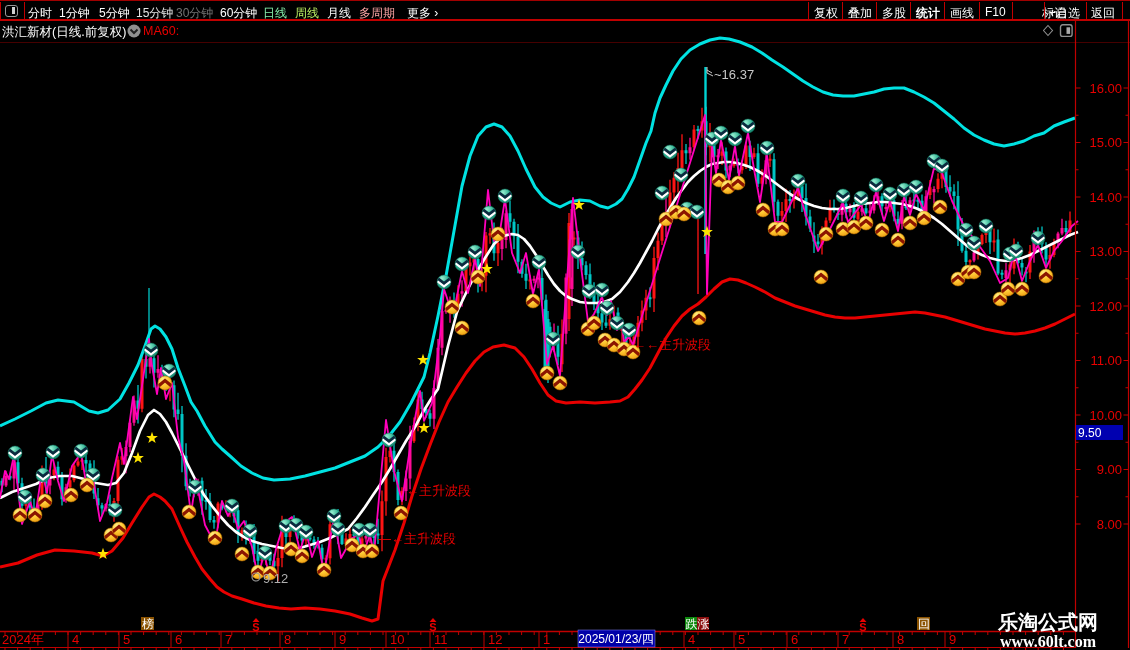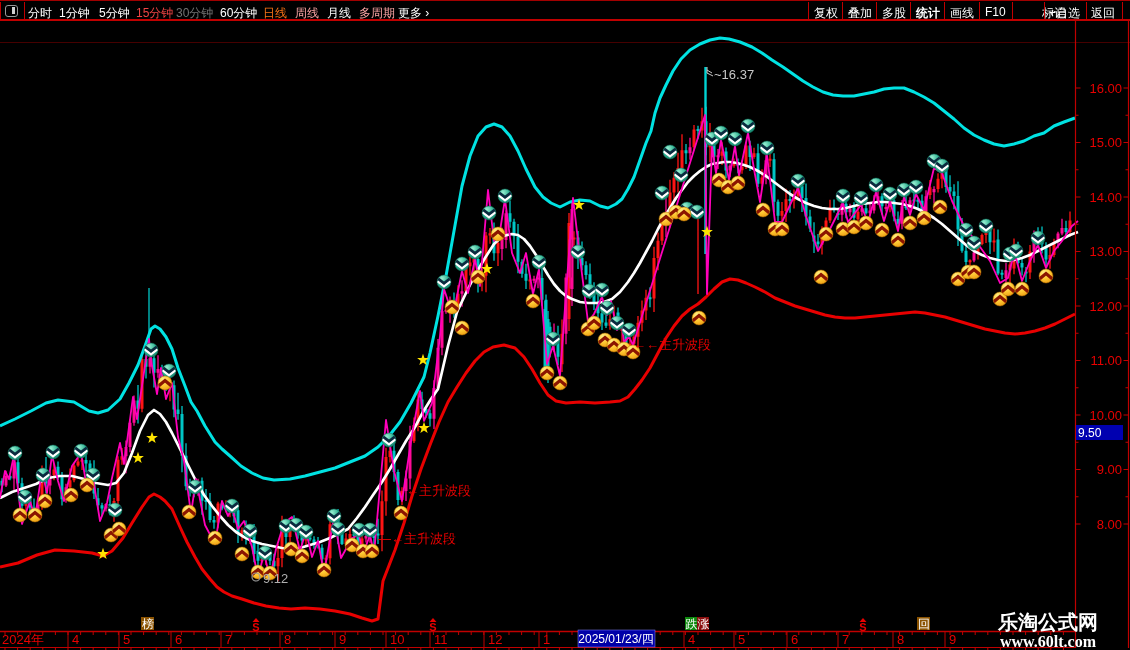--- a/index.html
+++ b/index.html
@@ -18,28 +18,28 @@
 <div id="page">
 <div id="tb">
 <div style="position:absolute;left:0;top:0;width:1px;height:18px;background:#c00000;"></div>
 <div style="position:absolute;left:5px;top:2.5px;width:13px;height:12px;border:1.3px solid #999;border-radius:3px;">
         <div style="position:absolute;left:5.5px;top:1.5px;width:3.5px;height:7px;background:#cfcfcf;"></div>
       </div>
 <div class="sep" style="left:24px"></div>
 <span class="tab" style="left:28px;color:#fff">分时</span>
 <span class="tab" style="left:59px;color:#fff">1分钟</span>
 <span class="tab" style="left:99px;color:#fff">5分钟</span>
-<span class="tab" style="left:136px;color:#ef4444">15分钟</span>
+<span class="tab" style="left:136px;color:#e5e5e5">15分钟</span>
 <span class="tab" style="left:176px;color:#737373">30分钟</span>
 <span class="tab" style="left:220px;color:#fff">60分钟</span>
-<span class="tab" style="left:263px;color:#f97316">日线</span>
-<span class="tab" style="left:295px;color:#fca5a5">周线</span>
+<span class="tab" style="left:263px;color:#86efac">日线</span>
+<span class="tab" style="left:295px;color:#bef264">周线</span>
 <span class="tab" style="left:327px;color:#fff">月线</span>
 <span class="tab" style="left:359px;color:#fca5a5">多周期</span>
-<span class="tab" style="left:398px;color:#fff">更多 ›</span>
+<span class="tab" style="left:407px;color:#fff">更多 ›</span>
 <div class="sep" style="left:808px"></div>
 <span class="tab" style="left:814px;">复权</span>
 <div class="sep" style="left:842px"></div>
 <span class="tab" style="left:848px;">叠加</span>
 <div class="sep" style="left:876px"></div>
 <span class="tab" style="left:882px;">多股</span>
 <div class="sep" style="left:910px"></div>
 <span class="tab" style="left:916px;font-weight:bold;">统计</span>
 <div class="sep" style="left:944px"></div>
 <span class="tab" style="left:950px;">画线</span>
@@ -47,20 +47,33 @@
 <span class="tab" style="left:985px;">F10</span>
 <div class="sep" style="left:1012px"></div>
 <span class="tab" style="left:1042px;">标记</span>
 <div class="sep" style="left:1044px"></div>
 <span class="tab" style="left:1049px;">+自选</span>
 <div class="sep" style="left:1086px"></div>
 <span class="tab" style="left:1091px;">返回</span>
 <div class="sep" style="left:1122px"></div>
 </div>
 <div id="tbline"></div>
+<div id="title">
+<span style="position:absolute;left:2px;top:2.5px;">洪汇新材(日线.前复权)</span>
+<svg width="16" height="16" style="left:127px;top:3px;">
+        <circle cx="7" cy="7" r="6.5" fill="#909090"></circle>
+        <path d="M3.5 5.5 L7 9 L10.5 5.5" stroke="#222" stroke-width="2" fill="none"></path>
+      </svg>
+<span style="position:absolute;left:143px;top:2.5px;color:#e80000;">MA60:</span>
+<svg width="32" height="14" style="left:1043px;top:3px;">
+        <path d="M5 1.5 L9.5 6.5 L5 11.5 L0.5 6.5 Z" fill="none" stroke="#8f8f8f" stroke-width="1.1"></path>
+        <rect x="17.5" y="0.8" width="11.6" height="11.6" rx="2.2" fill="none" stroke="#8f8f8f" stroke-width="1.4"></rect>
+        <rect x="23.5" y="3.3" width="3.6" height="6.6" fill="#aaa"></rect>
+      </svg>
+</div>
 <div id="t2line"></div>
 <svg width="1130" height="630" viewBox="0 20 1130 630" style="top:20px;">
 <path d="M26 493.444V510.382M42 464.572V508.857M54 463.074V479.339M70 467.522V492.208M74 461.958V481.175M78 456.852V465.71M82 449.89V468.898M114 497.016V520.754M118 455.204V508.998M122 447.113V463.809M142 352.933V411.362M170 370.559V400.163M218 500.697V527.226M226 499.306V511.412M230 498.828V516.235M242 526.393V539.774M250 531.883V542.975M262 556.917V561.537M266 548.528V563.951M278 543.012V580.359M282 514.824V566.323M290 519.49V541.192M306 535.061V545.999M326 554.258V569.815M330 510.752V563.458M334 516.058V524.492M346 532.209V547.02M350 527.156V542.694M362 528.314V548.783M382 489.478V550.2M386 446.691V514.696M390 441.059V461.572M402 486.284V504.123M414 416.532V442.114M418 385.968V430.315M458 284.154V311.412M466 262.038V292.192M470 255.826V274.486M474 255.673V271.291M482 267.434V290.218M486 231.083V291.203M490 226.899V242.648M498 236.592V264.944M530 274.328V288.422M562 318.566V370.96M574 230.209V244.582M610 311.455V328.671M614 304.767V324.918M622 317.619V344.772M630 333.691V348.644M634 333.294V348.433M638 314.947V348.061M642 299.411V330.352M646 288.823V319.101M654 245.658V310.941M658 231.437V269.31M662 214.856V243.963M670 178.84V226.446M674 171.216V201.638M678 151.838V191.565M682 133.224V176.46M694 123.896V149.263M702 106.698V136.845M710 122.03V161.264M722 141.296V163.988M734 157.593V166.848M742 159.177V172.645M746 141.497V167.919M754 146.672V157.869M762 168.356V188.533M770 140.781V165.886M782 201.101V221.782M786 187.857V220.879M794 188.428V207.388M798 182.365V196.915M822 225.374V253.483M826 216.386V240.089M830 198.758V222.074M858 203.092V221.476M890 192.139V211.165M930 178.902V197.944M938 172.323V191.469M942 160.493V187.215M970 258.241V269.68M978 236.472V258.471M982 232.431V244.357M986 223.98V242.059M994 227.515V250.741M1010 261.103V281.971M1014 237.617V273.282M1030 244.036V277.951M1050 245.546V267.755M1054 237.856V256.21M1070 210.584V236.035M569 212V330M698 210V293" stroke="#ff1414" stroke-width="1.3" fill="none"></path>
 <path d="M24.5 499.505h3v5.32796h-3zM40.5 469.716h3v33.9386h-3zM52.5 468.56h3v5.67728h-3zM68.5 479.2h3v7.09981h-3zM72.5 464.48h3v14.7191h-3zM76.5 460.607h3v3.87331h-3zM80.5 458.851h3v2h-3zM112.5 500.026h3v11.5921h-3zM116.5 458.868h3v41.1577h-3zM120.5 455.287h3v3.58153h-3zM140.5 357.911h3v49.7267h-3zM168.5 384.605h3v2.06477h-3zM216.5 502.565h3v18.8708h-3zM224.5 506.11h3v2h-3zM228.5 504.943h3v2h-3zM240.5 529.367h3v3.36332h-3zM248.5 532.929h3v2h-3zM260.5 558.281h3v2h-3zM264.5 553.382h3v5.52292h-3zM276.5 557.075h3v8.14292h-3zM280.5 525.374h3v31.7016h-3zM288.5 521.336h3v14.721h-3zM304.5 536.437h3v2.99239h-3zM324.5 556.824h3v2h-3zM328.5 523.203h3v34.0896h-3zM332.5 518.258h3v4.94493h-3zM344.5 537.509h3v5.52356h-3zM348.5 532.942h3v4.56755h-3zM360.5 537.593h3v9.41394h-3zM380.5 500.289h3v33.6754h-3zM384.5 456.114h3v44.1742h-3zM388.5 449.692h3v6.42291h-3zM400.5 490.101h3v8.78393h-3zM412.5 424.052h3v16.2713h-3zM416.5 398.543h3v25.5097h-3zM456.5 292.721h3v14.5151h-3zM464.5 265.303h3v24.851h-3zM468.5 261.47h3v3.83313h-3zM472.5 258.041h3v3.42946h-3zM480.5 274.803h3v5.97374h-3zM484.5 234.397h3v40.4059h-3zM488.5 232.236h3v2.16134h-3zM496.5 241.63h3v10.5324h-3zM528.5 278.584h3v2h-3zM560.5 332.844h3v30.2852h-3zM572.5 236.439h3v2h-3zM608.5 318.313h3v6.329h-3zM612.5 316.148h3v2.16446h-3zM620.5 327.147h3v2.8826h-3zM628.5 342.866h3v3.16406h-3zM632.5 335.748h3v7.11835h-3zM636.5 321.693h3v14.055h-3zM640.5 309.528h3v12.1651h-3zM644.5 296.707h3v12.8204h-3zM652.5 256.927h3v40.6859h-3zM656.5 239.84h3v17.0872h-3zM660.5 220.218h3v19.6223h-3zM668.5 191.504h3v25.4563h-3zM672.5 176.645h3v14.8585h-3zM676.5 166.992h3v9.65344h-3zM680.5 149.218h3v17.7736h-3zM692.5 128.415h3v17.7179h-3zM700.5 120.211h3v9.35127h-3zM708.5 137.037h3v9.15198h-3zM720.5 150.417h3v4.44413h-3zM732.5 162.83h3v2.00448h-3zM740.5 165.836h3v3.29211h-3zM744.5 144.577h3v21.2593h-3zM752.5 152.278h3v3.74744h-3zM760.5 176.439h3v6.32328h-3zM768.5 157.669h3v2h-3zM780.5 209.946h3v4.85478h-3zM784.5 198.223h3v11.7236h-3zM792.5 194.769h3v4.87656h-3zM796.5 184.895h3v9.87424h-3zM820.5 235.075h3v8.71208h-3zM824.5 219.576h3v15.4995h-3zM828.5 206.472h3v13.1042h-3zM856.5 210.687h3v7.512h-3zM888.5 199.503h3v6.6136h-3zM928.5 186.329h3v7.57995h-3zM936.5 177.741h3v10.1777h-3zM940.5 168.827h3v8.91405h-3zM968.5 259.249h3v2h-3zM976.5 243.042h3v8.43529h-3zM980.5 234.006h3v9.03538h-3zM984.5 227.972h3v6.0337h-3zM992.5 239.596h3v2h-3zM1008.5 263.506h3v5.70309h-3zM1012.5 243.443h3v24.0322h-3zM1028.5 250.588h3v20.9039h-3zM1048.5 253.978h3v4.46174h-3zM1052.5 241.118h3v12.8601h-3zM1068.5 219.446h3v11.6534h-3zM567.5 222v96h3v-96z" fill="#ff1414"></path>
 <path d="M2 477.127V491.326M10 474.266V479.157M18 448.747V489.154M22 476.733V507.344M30 496.68V510.379M34 497.468V519.025M46 456.065V492.499M58 460.563V478.944M62 471.015V504.513M86 448.381V471.208M90 459.175V482.237M94 459.32V498.07M98 486.912V508.523M102 501.866V515.245M110 493.529V514.263M138 384.013V422.49M146 350.323V377.452M154 346.712V386.464M162 363.866V378.972M166 370.013V389.914M174 379.391V416.346M178 391.735V418.853M182 404.923V471.187M186 442.149V489.37M190 477.691V495.417M194 484.716V496.159M202 476.423V513.753M206 488.051V508.775M210 491.978V521.562M214 515.027V527.729M222 501.591V509.157M234 504.62V521.721M238 506.285V541.898M246 519.517V543.413M254 522.981V561.269M258 542.801V566.661M270 552.372V563.897M274 552.672V567.765M286 521.343V545.64M294 514.361V526.09M298 520.578V537.631M302 525.997V542.946M310 533.335V540.337M314 535.146V547.833M318 536.085V547.379M322 543.239V562.729M338 507.919V543.034M342 524.56V543.909M354 526.563V538.429M358 528.189V552.395M374 532.248V545.818M378 517.697V543.06M394 436.275V480.645M398 468.427V504.233M422 390.827V411.597M426 406.64V416.739M430 408.574V425.553M454 291.394V316.753M478 255.774V291.469M494 221.522V259.73M510 199.714V226.801M514 217.864V248.059M518 223.076V272.287M522 258.224V276.854M526 262.837V288.079M542 267.162V304.833M546 293.623V330.123M550 321.298V356.509M558 324.638V364.07M578 230.074V268.008M582 240.609V269.212M586 260.23V278.392M590 262.406V297.676M594 281.262V308.907M598 291.026V321.1M602 306.207V329.022M606 309.771V326.941M618 306.564V326.845M626 323.525V347.471M650 286.158V306.183M686 142.95V162.963M698 124.825V138.128M706 105.642V154.28M714 132.167V162.781M726 146.461V177.286M738 157.519V172.279M750 139.786V169.964M758 142.677V186.038M774 152.31V211.209M778 198.4V225.779M790 189.284V211.804M802 175.997V211.123M806 182.605V224.612M810 208.657V230.882M814 221.265V251.976M818 232.96V247.276M834 198.42V211.582M838 208.589V219.074M846 198.954V217.317M854 201.267V226.172M866 201.404V213.391M882 192.205V213.584M894 197.848V220.15M898 210.543V227.407M906 195.263V208.925M914 189.858V205.462M918 196.925V207.719M922 193.452V216.844M946 160.022V191.847M950 174.372V195.644M954 183.19V208.244M958 180.245V245.025M962 216.881V251.83M966 244.737V264.899M990 222.741V252.96M998 228.394V274.14M1002 268.689V278.147M1018 240.862V263.542M1022 255.912V274.435M1026 265.935V281.31M1038 226.22V246.564M1042 225.58V252.424M1046 241.142V264.831M1066 219.702V237.228M545 300V378M548 310V382M149 287V345" stroke="#00c6c6" stroke-width="1.3" fill="none"></path>
 <path d="M0.5 479.799h3v4.74989h-3zM8.5 474.968h3v2.60869h-3zM16.5 461.129h3v21.1191h-3zM20.5 482.248h3v22.5848h-3zM28.5 499.505h3v7.04825h-3zM32.5 506.553h3v6.04257h-3zM44.5 469.716h3v12.8916h-3zM56.5 465.752h3v8.78146h-3zM60.5 474.533h3v23.6471h-3zM84.5 459.095h3v3.35606h-3zM88.5 462.451h3v11.7563h-3zM92.5 474.207h3v18.2142h-3zM96.5 497.249h3v6.96158h-3zM100.5 504.21h3v3.27415h-3zM108.5 503.052h3v2.14016h-3zM136.5 399.566h3v8.07157h-3zM144.5 357.911h3v7.89916h-3zM152.5 357.249h3v14.5028h-3zM160.5 367.968h3v8.00644h-3zM164.5 375.974h3v3.48153h-3zM172.5 384.361h3v24.1491h-3zM176.5 408.51h3v4.58484h-3zM180.5 413.095h3v41.7452h-3zM184.5 454.84h3v30.4613h-3zM188.5 485.302h3v2.91298h-3zM192.5 488.391h3v2h-3zM200.5 479.673h3v19.9907h-3zM204.5 498.899h3v2h-3zM208.5 500.135h3v18.9672h-3zM212.5 519.102h3v2.33335h-3zM220.5 502.565h3v4.88013h-3zM232.5 508.08h3v7.11212h-3zM236.5 509.295h3v23.4345h-3zM244.5 529.367h3v4.77084h-3zM252.5 533.72h3v19.1975h-3zM256.5 549.661h3v9.996h-3zM268.5 553.382h3v6.30394h-3zM272.5 559.686h3v5.53196h-3zM284.5 525.374h3v10.6837h-3zM292.5 521.336h3v2.14762h-3zM296.5 523.484h3v7.69428h-3zM300.5 531.178h3v8.25061h-3zM308.5 536.437h3v2.09293h-3zM312.5 538.53h3v3.59023h-3zM316.5 542.12h3v2.04954h-3zM320.5 546.659h3v11.6976h-3zM336.5 518.258h3v11.4804h-3zM340.5 529.738h3v13.2947h-3zM352.5 532.73h3v2h-3zM356.5 534.376h3v15.3688h-3zM372.5 534.601h3v2.45146h-3zM376.5 532.376h3v2h-3zM392.5 449.692h3v21.2771h-3zM396.5 470.969h3v27.9164h-3zM420.5 398.543h3v9.4721h-3zM424.5 408.015h3v4.33669h-3zM428.5 412.351h3v5.28752h-3zM452.5 305.905h3v6.60139h-3zM476.5 258.041h3v22.7364h-3zM492.5 232.236h3v19.9263h-3zM508.5 212.142h3v8.73211h-3zM512.5 220.874h3v14.4679h-3zM516.5 235.342h3v25.3625h-3zM520.5 260.705h3v12.1068h-3zM524.5 272.812h3v6.85261h-3zM540.5 276.889h3v21.9147h-3zM544.5 298.803h3v26.8743h-3zM548.5 325.678h3v18.4989h-3zM556.5 333.52h3v22.1112h-3zM576.5 236.447h3v20.36h-3zM580.5 256.807h3v7.52616h-3zM584.5 264.333h3v9.70003h-3zM588.5 273.191h3v18.3282h-3zM592.5 291.52h3v10.2661h-3zM596.5 301.786h3v10.5024h-3zM600.5 312.288h3v9.2988h-3zM604.5 321.587h3v3.05469h-3zM616.5 311.501h3v11.4039h-3zM624.5 327.147h3v18.883h-3zM648.5 296.16h3v2h-3zM684.5 149.218h3v3.06477h-3zM696.5 127.989h3v2h-3zM704.5 120.211h3v25.9778h-3zM712.5 137.037h3v18.5992h-3zM724.5 150.417h3v19.1949h-3zM736.5 162.725h3v2h-3zM748.5 144.577h3v11.4488h-3zM756.5 152.278h3v30.4845h-3zM772.5 158.209h3v42.6407h-3zM776.5 200.85h3v13.951h-3zM788.5 197.934h3v2h-3zM800.5 184.895h3v12.0278h-3zM804.5 196.922h3v18.617h-3zM808.5 215.539h3v11.8803h-3zM812.5 234.464h3v6.16051h-3zM816.5 240.624h3v2.66014h-3zM832.5 206.364h3v2h-3zM836.5 212.048h3v2h-3zM844.5 202.653h3v8.71135h-3zM852.5 206.182h3v10.5778h-3zM864.5 207.3h3v4.98844h-3zM880.5 195.277h3v10.0024h-3zM892.5 199.503h3v16.026h-3zM896.5 217.894h3v4.75968h-3zM904.5 205.139h3v2h-3zM912.5 198.466h3v2h-3zM916.5 198.732h3v2h-3zM920.5 199.828h3v10.9886h-3zM944.5 168.827h3v17.2929h-3zM948.5 186.12h3v4.39325h-3zM952.5 190.513h3v4.36295h-3zM956.5 194.876h3v33.5384h-3zM960.5 228.415h3v21.3134h-3zM964.5 249.728h3v11.3267h-3zM988.5 227.972h3v13.1979h-3zM996.5 238.385h3v34.0849h-3zM1000.5 271.701h3v2h-3zM1016.5 243.443h3v18.5932h-3zM1020.5 262.036h3v4.47842h-3zM1024.5 270.431h3v2h-3zM1036.5 235.411h3v2h-3zM1040.5 232.992h3v10.3811h-3zM1044.5 245.612h3v12.8278h-3zM1064.5 226.901h3v4.19816h-3zM543.5 308h3v58h-3zM546.5 318h3v55h-3z" fill="#00c6c6"></path>
 <path d="M6 469.667V485.951M14 452.472V488.954M38 501.304V513.107M50 470.412V493.174M66 482.672V501.632M106 502.293V510.442M126 439.546V472.213M130 418.321V451.153M134 394.497V424.659M150 350.377V372.587M158 354.295V376.808M198 477.709V494.678M366 529.754V541.566M370 528.046V541.735M406 469.575V500.103M410 424.78V488.148M434 379.149V427.974M438 338.016V389.347M442 296.529V354.281M446 305.741V312.691M450 295.559V321.639M462 279.163V305.864M502 226.736V259.156M506 209.204V247.353M534 274.651V282.133M538 271.655V287.193M554 322.434V350.99M566 272.512V343.155M570 225.035V287.471M666 194.432V235.885M690 136.778V158.853M718 147.991V167.892M730 163.263V176.109M766 153.406V183.299M842 197.799V220.428M850 202.783V215.406M862 200.61V214.634M870 201.839V214.318M874 194.282V212.538M878 184.326V204.013M886 202.345V210.535M902 198.891V228.168M910 196.187V213.035M926 189.22V218.261M934 185.181V202.396M974 241.663V261.312M1006 261.946V289.034M1034 229.508V261.772M1058 230.856V247.291M1062 217.776V234.344M572 200V305" stroke="#ff0a96" stroke-width="1.3" fill="none"></path>
 <path d="M4.5 474.968h3v9.58146h-3zM12.5 461.129h3v16.4477h-3zM36.5 503.655h3v5.21747h-3zM48.5 474.237h3v10.3558h-3zM64.5 486.299h3v11.8808h-3zM104.5 503.052h3v4.43266h-3zM124.5 446.015h3v9.27151h-3zM128.5 421.873h3v24.1426h-3zM132.5 399.566h3v22.3067h-3zM148.5 357.249h3v8.56097h-3zM156.5 367.968h3v3.78441h-3zM196.5 479.673h3v10.3337h-3zM364.5 535.052h3v2.54099h-3zM368.5 533.826h3v2h-3zM404.5 477.512h3v12.5895h-3zM408.5 440.324h3v37.1881h-3zM432.5 386.878h3v30.761h-3zM436.5 346.78h3v40.0976h-3zM440.5 309.876h3v36.9043h-3zM444.5 308.694h3v2h-3zM448.5 305.905h3v3.60719h-3zM460.5 290.154h3v2.56661h-3zM500.5 235.546h3v12.5717h-3zM504.5 212.142h3v26.9485h-3zM532.5 277.767h3v2h-3zM536.5 276.46h3v2h-3zM552.5 333.52h3v10.6566h-3zM564.5 276.494h3v56.3497h-3zM568.5 238.431h3v38.0632h-3zM664.5 211.314h3v8.90397h-3zM688.5 146.133h3v6.14969h-3zM716.5 154.249h3v2h-3zM728.5 164.834h3v4.77773h-3zM764.5 159.128h3v17.311h-3zM840.5 202.653h3v11.0578h-3zM848.5 207.458h3v3.90652h-3zM860.5 207.3h3v3.38712h-3zM868.5 209.471h3v2.81763h-3zM872.5 201.124h3v8.34734h-3zM876.5 195.277h3v5.84681h-3zM884.5 206.082h3v2h-3zM900.5 205.238h3v17.4153h-3zM908.5 199.297h3v7.74376h-3zM924.5 195.154h3v15.6626h-3zM932.5 187.919h3v3.2706h-3zM972.5 251.477h3v7.96554h-3zM1004.5 269.209h3v7.78098h-3zM1032.5 236.337h3v14.2516h-3zM1056.5 232.526h3v8.59182h-3zM1060.5 226.901h3v5.6247h-3zM570.5 208v80h3v-80z" fill="#ff0a96"></path>
 <path d="M705.5 66V253" stroke="#00d4d4" stroke-width="2.4" fill="none"></path>
 <path d="M0 566 L18 562 L37 554 L55 549 L74 550 L92 552 L103 555 L112 550 L123 537 L132 522 L142 506 L149 496 L154 493 L160 496 L165 500 L172 508 L180 526 L187 541 L195 556 L202 568 L210 578 L217 586 L224 591 L232 595 L242 598 L254 602 L266 605 L279 607 L291 608 L305 607 L320 608 L335 610 L350 613 L362 617 L372 620 L378 618 L383 580 L395 549 L404 522 L412 495 L421 468 L430 444 L439 421 L448 401 L457 386 L466 372 L475 360 L484 351 L493 346 L504 344 L515 347 L524 356 L532 368 L540 382 L548 394 L556 400 L566 402 L580 401 L595 402 L610 401 L620 400 L628 396 L635 388 L642 379 L650 367 L658 352 L666 337 L674 325 L682 315 L690 308 L698 303 L706 296 L714 288 L722 281 L730 278 L738 279 L746 282 L755 286 L765 291 L775 297 L785 301 L795 305 L805 308 L815 311 L825 314 L835 316 L845 317 L855 317 L865 316 L875 315 L885 314 L895 313 L905 312 L915 311 L925 312 L935 314 L945 316 L955 319 L965 322 L975 325 L985 328 L995 330 L1005 332 L1015 333 L1025 332 L1035 330 L1045 327 L1055 323 L1065 318 L1075 313" stroke="#e80000" stroke-width="3" fill="none" stroke-linejoin="round"></path>

